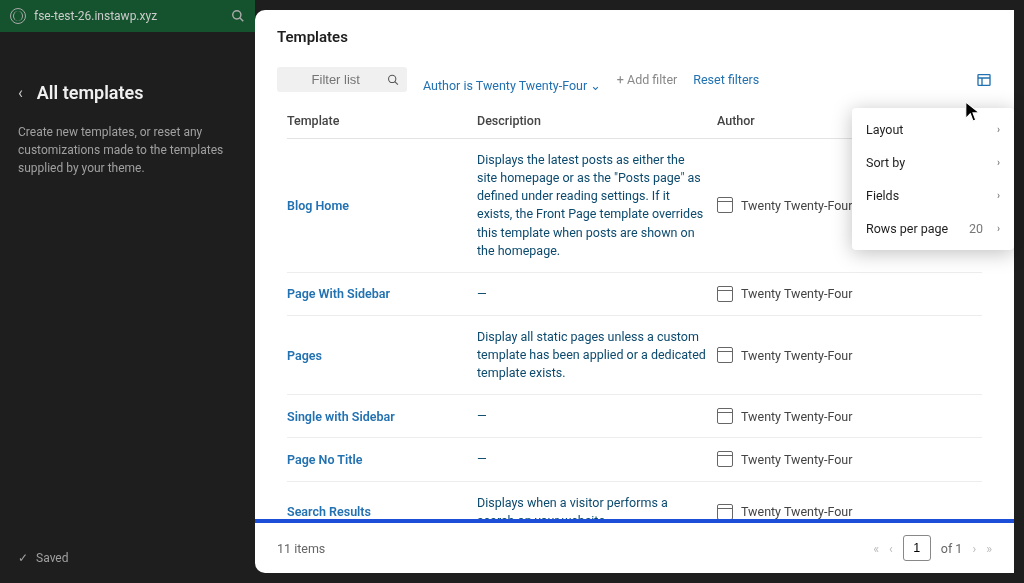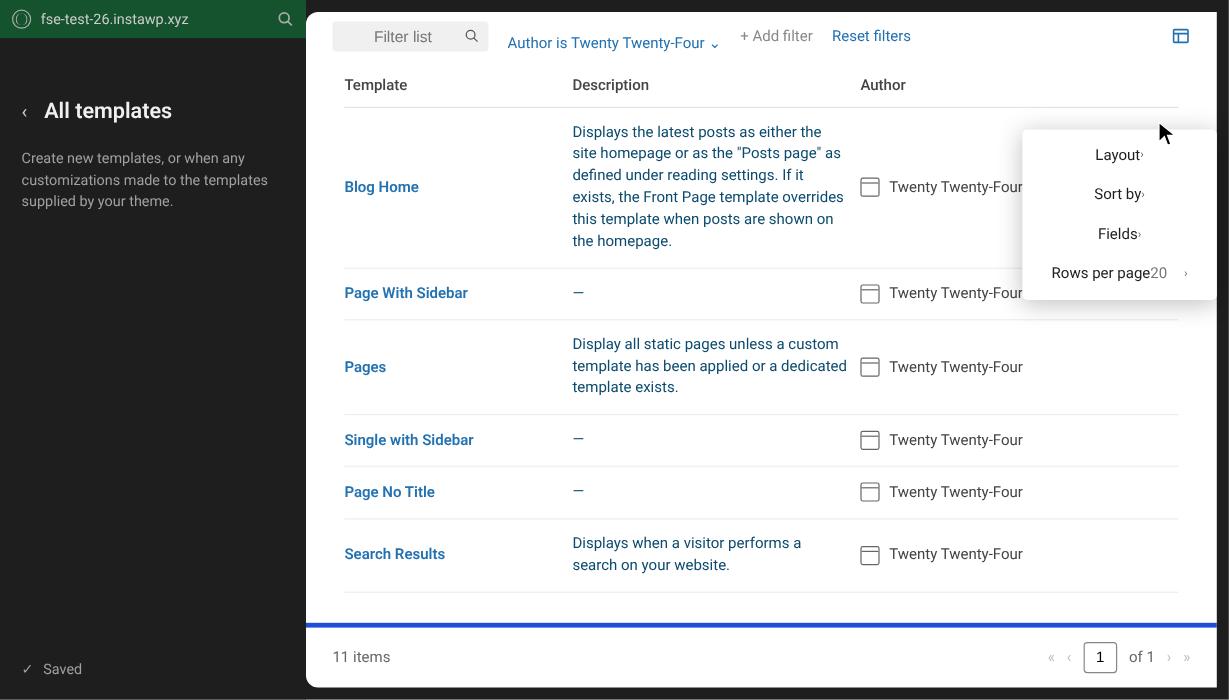--- a/index.html
+++ b/index.html
@@ -159,21 +159,21 @@
       background: #fff;
       border-radius: 4px;
       box-shadow: 0 3px 20px rgba(0,0,0,0.25);
       z-index: 50;
       padding: 5px 0;
       font-size: 12.5px;
     }
     .view-menu-item {
       display: flex;
       align-items: center;
-      justify-content: center;
+      justify-content: space-between;
       padding: 9px 14px;
       cursor: pointer;
     }
     .view-menu-chevron { color: #666; font-size: 10px; }
     .view-menu-value { color: #777; margin-right: 8px; }
     .value-chev { display: flex; align-items: center; gap: 6px; }
     .table-wrap {
       flex: 1;
       overflow: hidden;
       padding: 0 32px;
@@ -264,28 +264,29 @@
         <path d="m21 21-6-6"></path>
       </svg>
   </span>
 </div>
 
 <div class="sidebar">
   <div class="sidebar-header">
     <span class="back-chevron">‹</span>
     <span class="sidebar-title">All templates</span>
   </div>
-  <p class="sidebar-desc">Create new templates, or when any customizations made to the templates supplied by your theme.</p>
+  <p class="sidebar-desc">Create new templates, or reset any customizations made to the templates supplied by your theme.</p>
   <div class="saved">
     <span>✓</span>
     <span>Saved</span>
   </div>
 </div>
 
 <div class="main">
+  <div class="main-title">Templates</div>
 
   <div class="toolbar">
     <div class="filter-input-wrap">
       <input type="text" placeholder="Filter list" style="">
       <svg width="14" height="14" viewBox="0 0 24 24" fill="none" stroke="#555" stroke-width="2">
           <circle cx="10" cy="10" r="7"></circle>
           <path d="m21 21-6-6"></path>
         </svg>
     </div>
     <span class="active-filter">

